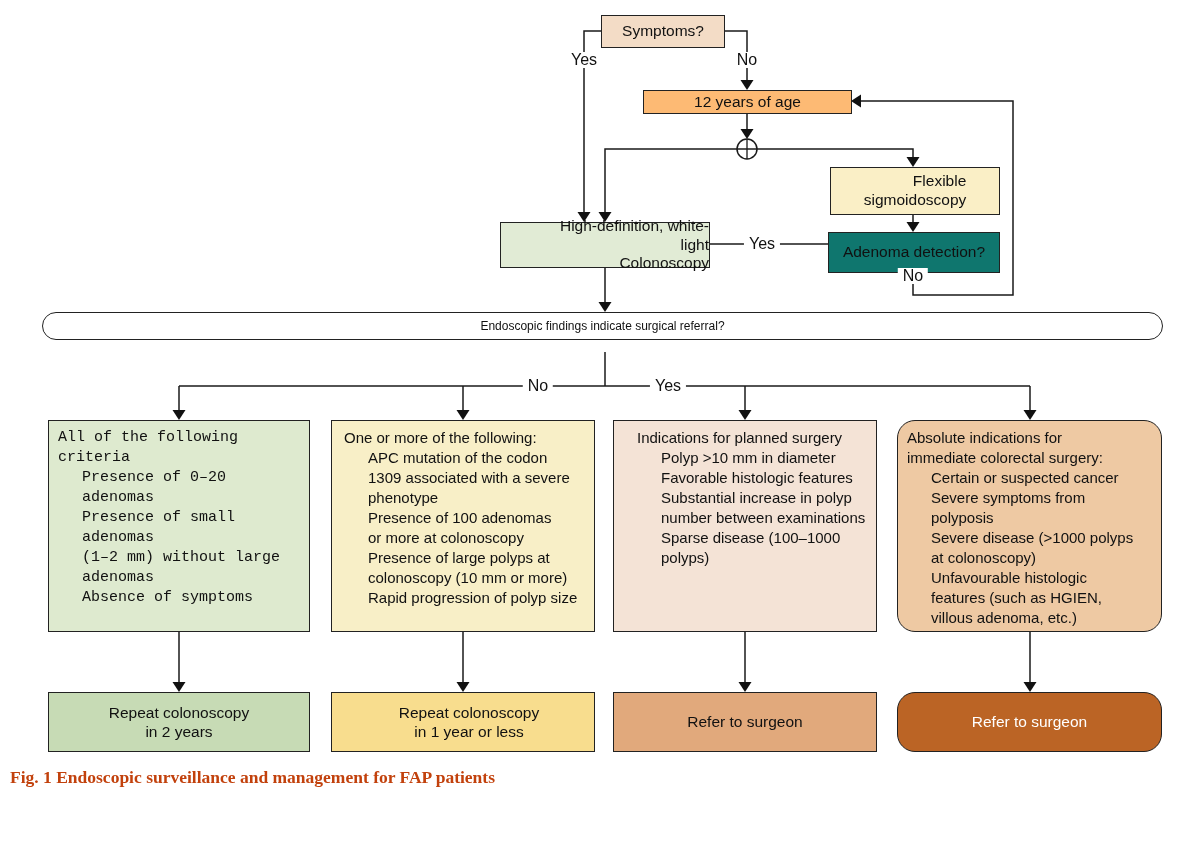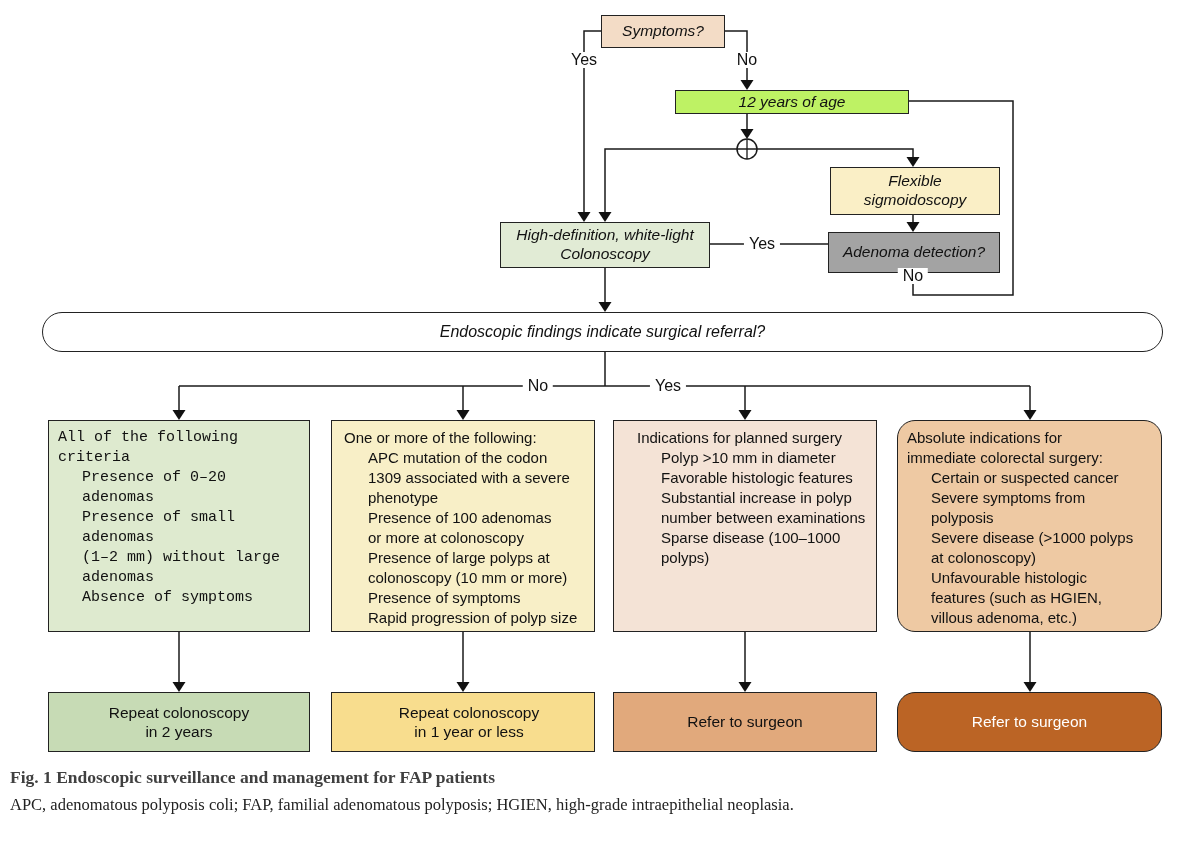--- a/index.html
+++ b/index.html
@@ -1,28 +1,28 @@
 <!DOCTYPE html>
 <html><head>
 <meta charset="utf-8">
 <style>
   html,body{margin:0;padding:0;background:#ffffff;}
   .fig{position:relative;width:1200px;height:844px;background:#ffffff;
        font-family:"Liberation Sans",sans-serif;color:#111;overflow:hidden;}
   svg.lines{position:absolute;left:0;top:0;width:1200px;height:844px;}
 
   .node{position:absolute;box-sizing:border-box;border:1.5px solid #222;
-        display:flex;align-items:center;justify-content:center;text-align:center;
-        font-size:15.5px;line-height:1.22;white-space:pre-line;font-style:italic;}
+        display:flex;align-items:center;justify-content:center;text-align:right;
+        font-size:15.5px;line-height:1.22;white-space:pre-line;}
   .n-symptoms{left:601px;top:15px;width:124px;height:33px;background:#f3dcc6;}
-  .n-age{left:675px;top:90px;width:234px;height:24px;background:#bef264;}
+  .n-age{left:643px;top:90px;width:209px;height:24px;background:#fdba74;}
   .n-flex{left:830px;top:167px;width:170px;height:48px;background:#faefc6;}
-  .n-colo{left:500px;top:222px;width:210px;height:46px;background:#e1ebd5;border-width:1.8px;}
-  .n-aden{left:828px;top:232px;width:172px;height:41px;background:#a3a3a3;}
-  .n-ref{left:42px;top:312px;width:1121px;height:40px;background:#ffffff;font-size:16px;border-radius:20px;}
+  .n-colo{left:500px;top:222px;width:210px;height:46px;background:#e1ebd5;border-width:1.8px;padding-left:44px;}
+  .n-aden{left:828px;top:232px;width:172px;height:41px;background:#0f766e;}
+  .n-ref{left:42px;top:312px;width:1121px;height:28px;background:#ffffff;font-size:12px;border-radius:20px;}
 
   .elabel{position:absolute;transform:translate(-50%,-50%);background:#ffffff;
           padding:0 5px;font-size:16px;line-height:1;}
 
   .criteria{position:absolute;top:420px;height:212px;box-sizing:border-box;
             border:1.6px solid #222;padding:7px 8px 0 9px;font-size:15px;line-height:20px;}
   .criteria .lead{white-space:pre-line;}
   .criteria .item{margin-left:24px;white-space:pre-line;}
 
   .outcome{position:absolute;top:692px;height:60px;box-sizing:border-box;
@@ -37,21 +37,21 @@
   .bg-crit-green{background:#deeacf;font-family:Liberation Mono, monospace;}
   .bg-crit-yellow{background:#f8efc7;}
   .bg-crit-pink{background:#f4e3d6;padding-left:23px;}
   .bg-crit-tan{background:#eec9a3;}
   .bg-out-green{background:#c7dbb5;}
   .bg-out-yellow{background:#f8dd8e;}
   .bg-out-salmon{background:#e1a97c;}
   .bg-out-brown{background:#bb6425;color:#ffffff;}
 
   .caption-title{position:absolute;left:10px;top:767px;
-                 font-family:"Liberation Serif",serif;font-weight:bold;font-size:17.5px;color:#404040;}
+                 font-family:"Liberation Serif",serif;font-weight:bold;font-size:17.5px;color:#c2410c;}
   .caption-abbr{position:absolute;left:10px;top:795px;
                 font-family:"Liberation Serif",serif;font-size:16.5px;color:#222;}
 </style>
 </head>
 <body>
 
 <div class="fig">
 
   <svg class="lines" viewBox="0 0 1200 844" xmlns="http://www.w3.org/2000/svg">
     <g stroke="#1a1a1a" stroke-width="1.5" fill="none">
@@ -126,21 +126,20 @@
 
   <div class="criteria c2 bg-crit-yellow">
     <div class="lead">One or more of the following:</div>
     <div class="item">APC mutation of the codon
 1309 associated with a severe
 phenotype</div>
     <div class="item">Presence of 100 adenomas
 or more at colonoscopy</div>
     <div class="item">Presence of large polyps at
 colonoscopy (10 mm or more)</div>
-    <div class="item">Presence of symptoms</div>
     <div class="item">Rapid progression of polyp size</div>
   </div>
 
   <div class="criteria c3 bg-crit-pink">
     <div class="lead">Indications for planned surgery</div>
     <div class="item">Polyp &gt;10 mm in diameter</div>
     <div class="item">Favorable histologic features</div>
     <div class="item">Substantial increase in polyp
 number between examinations</div>
     <div class="item">Sparse disease (100–1000
@@ -161,15 +160,14 @@
   </div>
 
   <div class="outcome c1 bg-out-green">Repeat colonoscopy
 in 2 years</div>
   <div class="outcome c2 bg-out-yellow">Repeat colonoscopy
 in 1 year or less</div>
   <div class="outcome c3 bg-out-salmon">Refer to surgeon</div>
   <div class="outcome c4 bg-out-brown">Refer to surgeon</div>
 
   <div class="caption-title">Fig. 1 Endoscopic surveillance and management for FAP patients</div>
-  <div class="caption-abbr">APC, adenomatous polyposis coli; FAP, familial adenomatous polyposis; HGIEN, high-grade intraepithelial neoplasia.</div>
 
 </div>
 
 </body></html>

